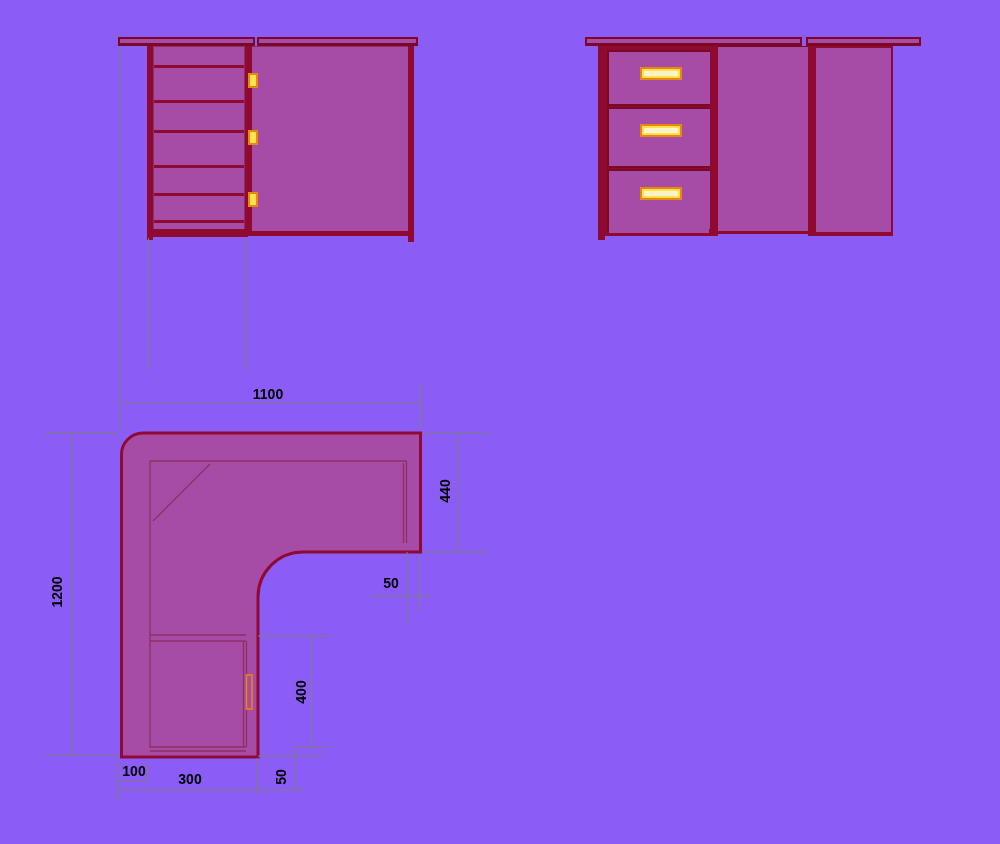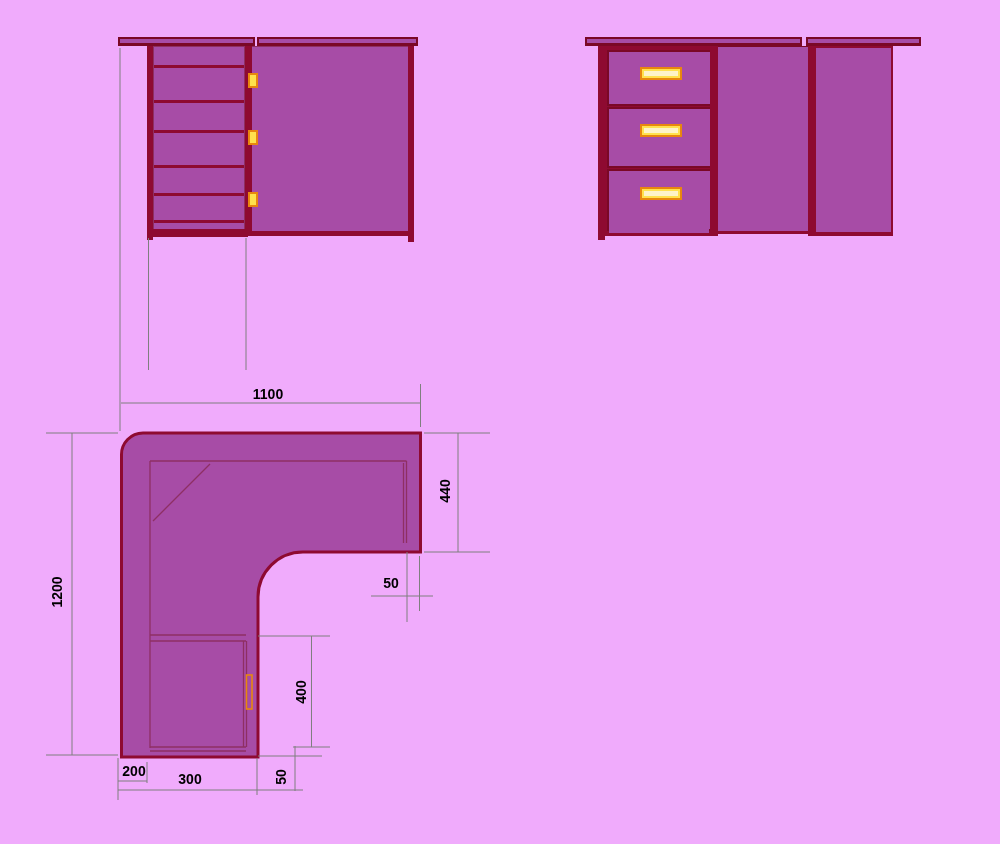--- a/index.html
+++ b/index.html
@@ -1,16 +1,16 @@
 <!DOCTYPE html>
 <html><head>
 <meta charset="utf-8">
 <style>
   html,body{margin:0;padding:0;background:#FFFFFF;}
-  #canvas{position:relative;width:1000px;height:844px;background:#f0abfc;overflow:hidden;
+  #canvas{position:relative;width:1000px;height:844px;background:#8b5cf6;overflow:hidden;
           font-family:"Liberation Sans",sans-serif;}
   .abs{position:absolute;box-sizing:border-box;}
   
   .purple{background:#A74CA6;}
   .red{background:#8E0A31;}
   .tabletop{background:#A74CA6;border:2px solid #7A0826;border-bottom-width:3px;}
   .panel{background:#A74CA6;}
   .stack{background:#A74CA6;border:1px solid #8E2F63;}
   .divider-h{position:absolute;left:0;right:0;height:3px;background:#8E0A31;}
   .drawer{position:absolute;background:#A74CA6;border:2px solid #7A0826;}
@@ -123,17 +123,17 @@
       <line x1="147" y1="762" x2="147" y2="783"></line>
       <line x1="257" y1="758" x2="257" y2="795"></line>
     </g>
   </svg>
 
   <div class="dim-label" style="left:240px;top:386px;width:56px;">1100</div>
   <div class="dim-label rot" style="left:29px;top:584px;width:56px;">1200</div>
   <div class="dim-label rot" style="left:417px;top:483px;width:56px;">440</div>
   <div class="dim-label" style="left:377px;top:575px;width:28px;">50</div>
   <div class="dim-label rot" style="left:273px;top:684px;width:56px;">400</div>
-  <div class="dim-label" style="left:114px;top:763px;width:40px;">200</div>
+  <div class="dim-label" style="left:114px;top:763px;width:40px;">100</div>
   <div class="dim-label" style="left:162px;top:771px;width:56px;">300</div>
   <div class="dim-label rot" style="left:267px;top:769px;width:28px;">50</div>
 
 </div>
 
 </body></html>

